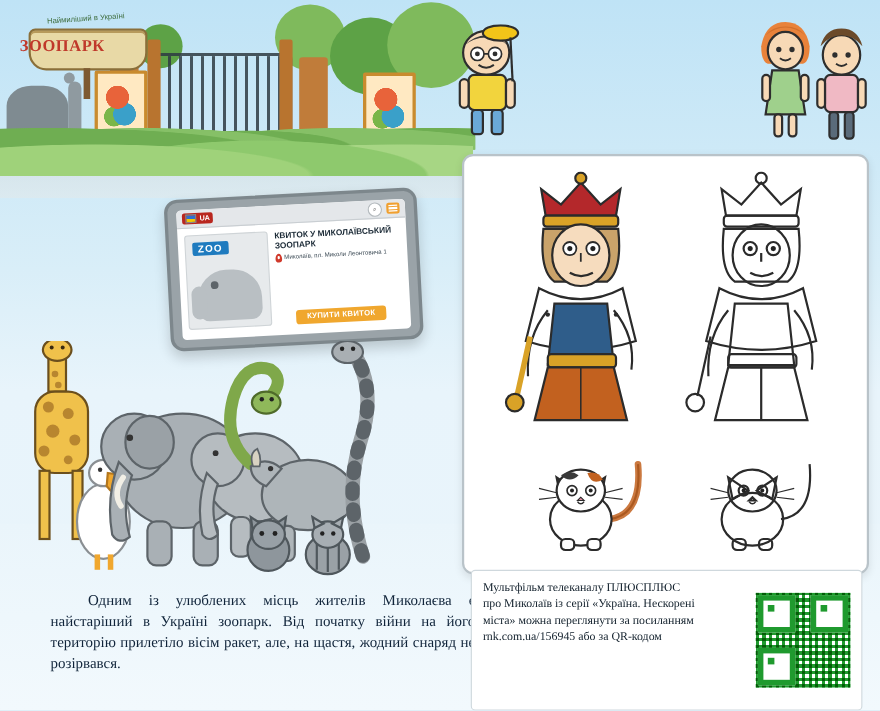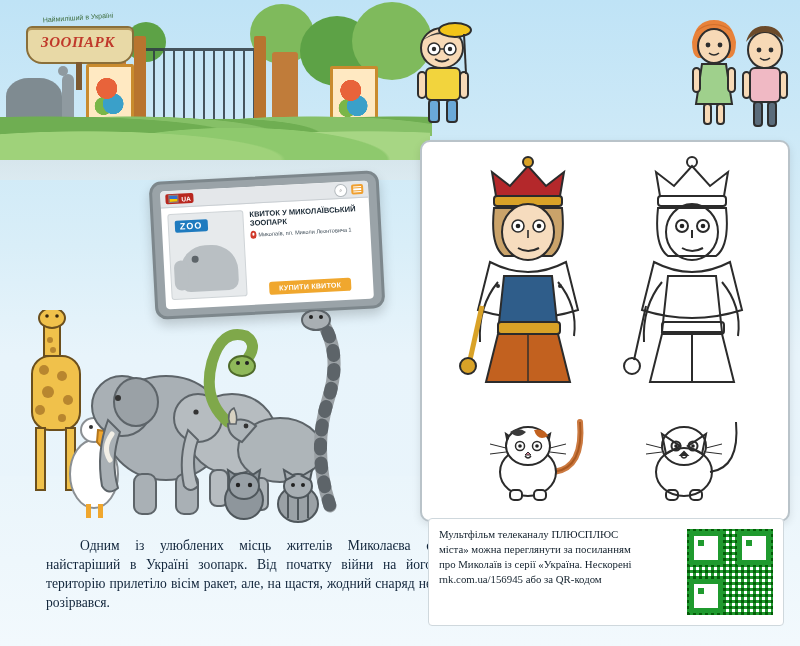--- a/index.html
+++ b/index.html
@@ -35,24 +35,23 @@
   .zoo-scene{position:absolute;left:0;top:0;width:432px;height:155px;}
   .zoo-sign{
     position:absolute;left:18px;top:8px;width:120px;height:56px;
   }
   .zoo-sign .plate{
     position:absolute;left:8px;top:18px;width:104px;height:34px;
     background:#e8d9a6;border:2px solid #8a6f3a;border-radius:6px 6px 16px 16px;
     box-shadow:0 2px 0 #b79a5c inset;
   }
   .zoo-sign .word{
-    position:absolute;left:0;top:26px;width:120px;text-align:center;
+    position:absolute;left:0;top:26px;width:120px;
     font-weight:bold;font-size:15px;color:#c0392b;letter-spacing:.5px;
     font-family:"Liberation Serif", serif;
-    font-style:italic;
   }
   .zoo-sign .top-text{
     position:absolute;left:0;top:6px;width:120px;text-align:center;
     font-size:7px;color:#3f6e3f;transform:rotate(-4deg);
   }
   .zoo-sign .pole{position:absolute;left:58px;top:54px;width:6px;height:28px;background:#7d5a32;}
   .gate{
     position:absolute;left:140px;top:48px;width:120px;height:72px;
     border:3px solid #2f3b43;border-bottom:none;border-radius:6px 6px 0 0;
     background:repeating-linear-gradient(90deg,#2f3b43 0 2px,transparent 2px 10px);
@@ -159,21 +158,21 @@
   }
 
   
   .text-left{
     position:absolute;left:18px;top:536px;width:386px;
     font-family:"Liberation Serif", serif;
     font-size:13.6px;line-height:19px;color:#10243a;text-align:justify;margin-left:28px;
   }
   .text-left .indent{display:inline-block;width:34px;}
   .qr-card{
-    position:absolute;left:428px;top:518px;width:356px;height:108px;
+    position:absolute;left:428px;top:518px;width:356px;height:128px;
     background:#fff;border:1px solid #cfd8dd;border-radius:4px;
     display:flex;gap:8px;padding:8px 10px;box-sizing:border-box;
   }
   .qr-card .txt{
     flex:1;font-family:"Liberation Serif", serif;
     font-size:10.8px;line-height:15px;color:#12202c;
   }
   .qr{
     width:86px;height:86px;align-self:center;
     background-color:#fff;
@@ -531,22 +530,22 @@
     </svg>
   </div>
 
   <div class="text-left">
     <span class="indent"></span><span>Одним із улюблених місць жителів Миколаєва є найстаріший в Україні зоопарк. Від початку війни на його територію прилетіло вісім ракет, але, на щастя, жодний снаряд не розірвався.</span>
   </div>
 
   <div class="qr-card">
     <div class="txt">
       <div>Мультфільм телеканалу ПЛЮСПЛЮС</div>
+      <div>про Миколаїв із серії «Україна. Нескорені</div>
       <div>міста» можна переглянути за посиланням</div>
-      <div>про Миколаїв із серії «Україна. Нескорені</div>
       <div>rnk.com.ua/156945 або за QR-кодом</div>
     </div>
     <div class="qr">
       <span class="eye tl"></span>
       <span class="eye tr"></span>
       <span class="eye bl"></span>
     </div>
   </div>
 
 </div>

